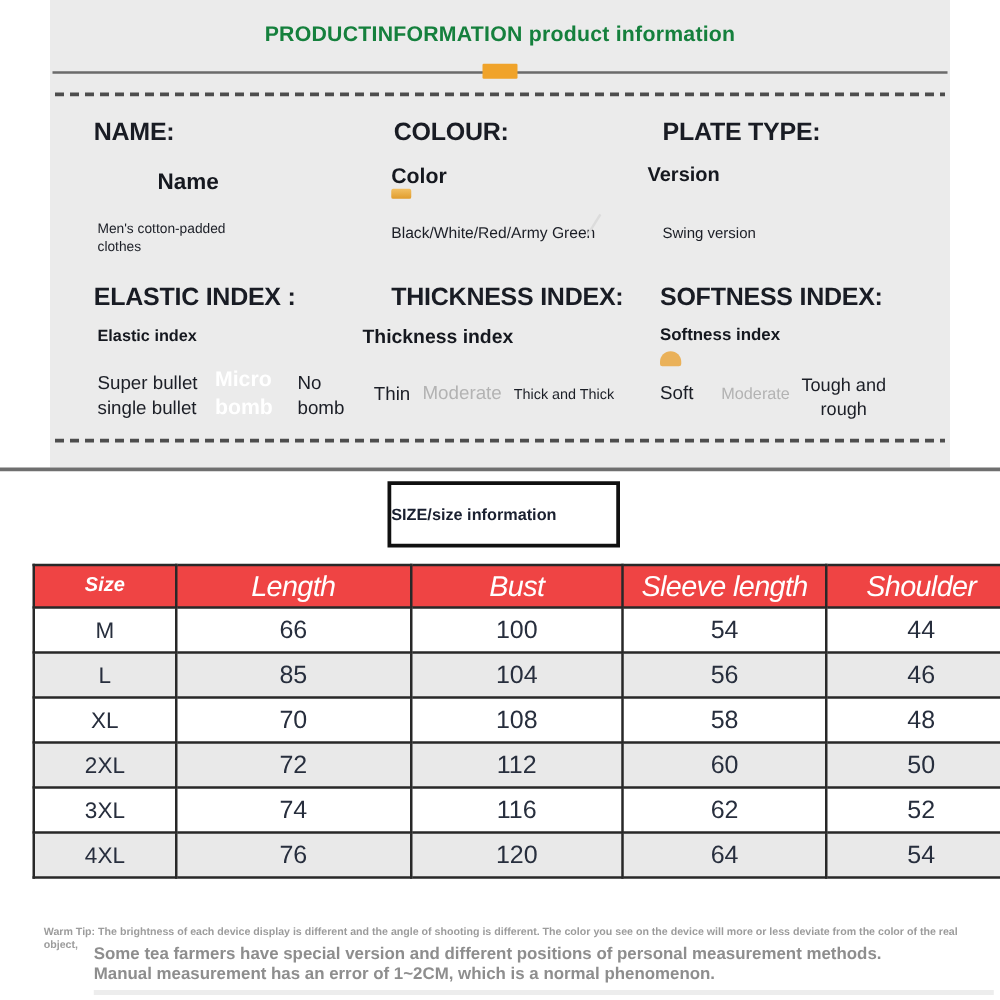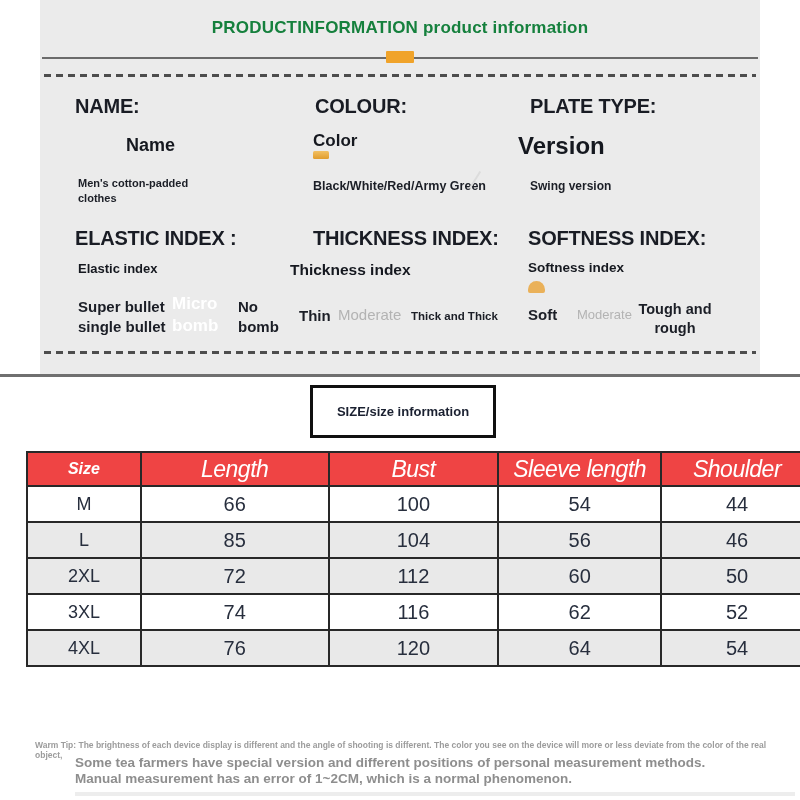--- a/index.html
+++ b/index.html
@@ -18,33 +18,33 @@
   .solid-line{left:42px;top:57px;width:716px;height:2px;background:#6b6b6b;}
   .accent-rect{left:386px;top:51px;width:28px;height:12px;background:#f0a32a;border-radius:1px;}
   .dashes{height:2.5px;background-image:repeating-linear-gradient(90deg,#4d4d4d 0 7px,transparent 7px 12px);}
   .dash-top{left:44px;top:74px;width:712px;}
   .dash-bottom{left:44px;top:351px;width:712px;}
   .panel-divider{left:0;top:374px;width:800px;height:2.5px;background:#6f6f6f;}
 
   
   .caps{font-size:20px;font-weight:600;color:#191c24;letter-spacing:-.2px;}
   .sub{font-weight:700;color:#15181f;}
-  .val{font-weight:700;color:#1b1e26;}
+  .val{font-weight:400;color:#1b1e26;}
   .muted{color:#b3b3b3;font-weight:500;}
   .white-opt{color:#ffffff;font-weight:700;}
 
   .color-icon{left:313px;top:151px;width:16px;height:8px;border-radius:1.5px;
     background:linear-gradient(#f2c063,#e09c2d);}
   .softness-icon{left:528px;top:281px;width:17px;height:12px;
     background:#eab159;border-radius:9px 9px 2px 2px;}
   .slash-mark{left:474px;top:170px;width:2px;height:20px;background:#dcdcdc;transform:rotate(32deg);}
 
   
   .size-box{left:310px;top:385px;width:180px;height:47px;border:3px solid #101010;
-    display:flex;align-items:center;justify-content:center;background:#ffffff;}
+    display:flex;align-items:center;justify-content:flex-start;background:#ffffff;}
   .size-box span{font-size:13px;font-weight:700;color:#1a2030;}
 
   
   table.size-table{position:absolute;left:26px;top:451px;border-collapse:collapse;table-layout:fixed;}
   .size-table th,.size-table td{border:2px solid #282828;text-align:center;padding:0;}
   .size-table th{background:#ef4444;color:#ffffff;height:32px;font-weight:400;
     font-size:23px;letter-spacing:-.5px;font-style:italic;}
   .size-table th.col-size{font-size:16px;font-weight:700;letter-spacing:0;}
   .size-table td{height:34px;font-size:20px;color:#272e3d;background:#ffffff;}
   .size-table td.rowlabel{font-size:18px;}
@@ -67,21 +67,21 @@
 <div class="abs accent-rect"></div>
 <div class="abs dashes dash-top"></div>
 
 <div class="abs caps" style="left:75px;top:95px;">NAME:</div>
 <div class="abs caps" style="left:315px;top:95px;">COLOUR:</div>
 <div class="abs caps" style="left:530px;top:95px;">PLATE TYPE:</div>
 
 <div class="abs sub" style="left:78px;top:135px;font-size:18px;margin-left:48px;">Name</div>
 <div class="abs sub" style="left:313px;top:131px;font-size:17px;">Color</div>
 <div class="abs color-icon"></div>
-<div class="abs sub" style="left:518px;top:132px;font-size:24px;">Version</div>
+<div class="abs sub" style="left:518px;top:132px;font-size:16px;">Version</div>
 
 <div class="abs val" style="left:78px;top:176px;width:118px;font-size:11px;line-height:1.35;">Men's cotton-padded clothes</div>
 <div class="abs val" style="left:313px;top:179px;font-size:12.5px;">Black/White/Red/Army Green</div>
 <div class="abs slash-mark"></div>
 <div class="abs val" style="left:530px;top:179px;font-size:12px;">Swing version</div>
 
 <div class="abs caps" style="left:75px;top:227px;">ELASTIC INDEX :</div>
 <div class="abs caps" style="left:313px;top:227px;">THICKNESS INDEX:</div>
 <div class="abs caps" style="left:528px;top:227px;">SOFTNESS INDEX:</div>
 
@@ -132,20 +132,27 @@
     <td>54</td>
     <td class="last">44</td>
   </tr>
   <tr class="alt">
     <td class="rowlabel">L</td>
     <td>85</td>
     <td>104</td>
     <td>56</td>
     <td class="last">46</td>
   </tr>
+  <tr>
+    <td class="rowlabel">XL</td>
+    <td>70</td>
+    <td>108</td>
+    <td>58</td>
+    <td class="last">48</td>
+  </tr>
   <tr class="alt">
     <td class="rowlabel">2XL</td>
     <td>72</td>
     <td>112</td>
     <td>60</td>
     <td class="last">50</td>
   </tr>
   <tr>
     <td class="rowlabel">3XL</td>
     <td>74</td>

